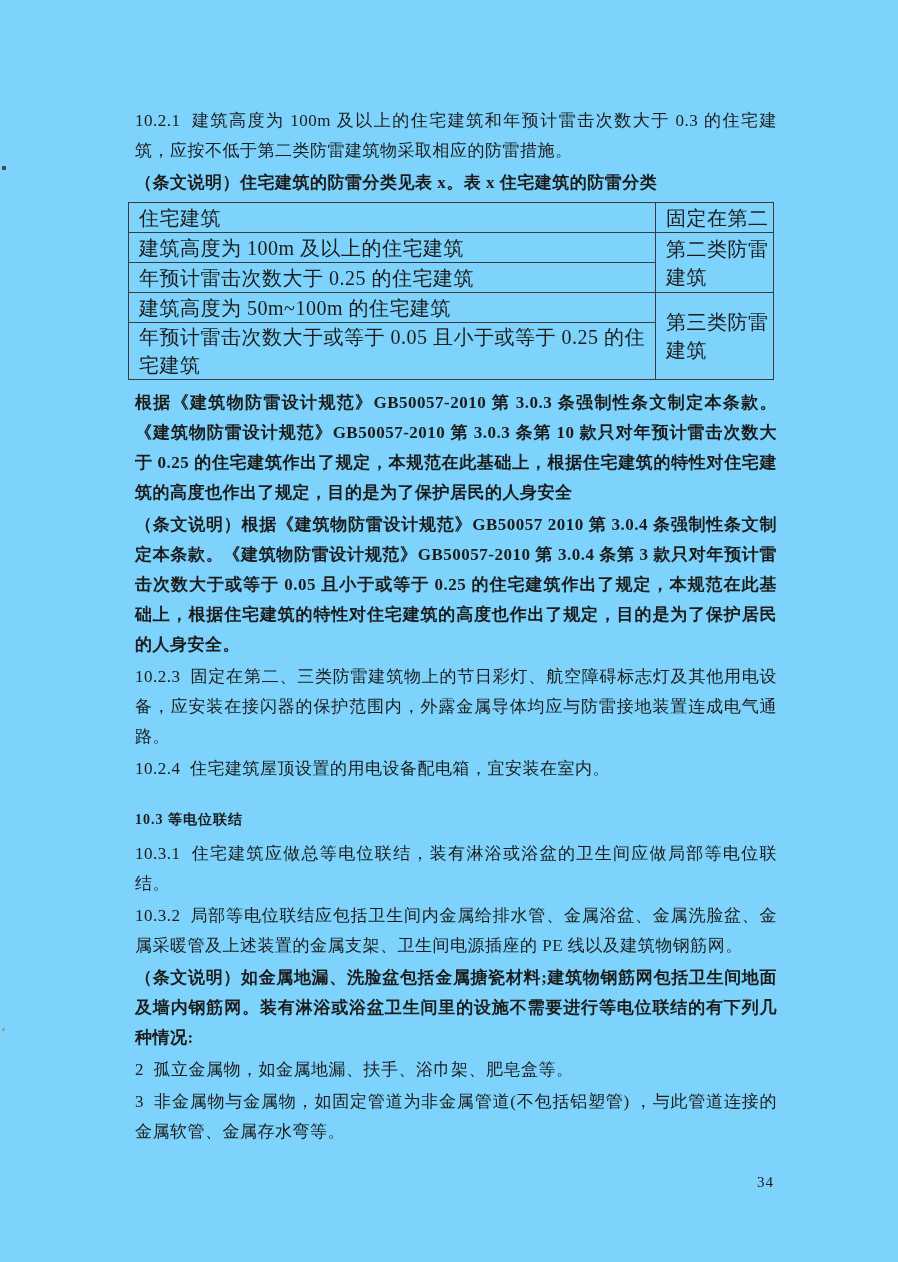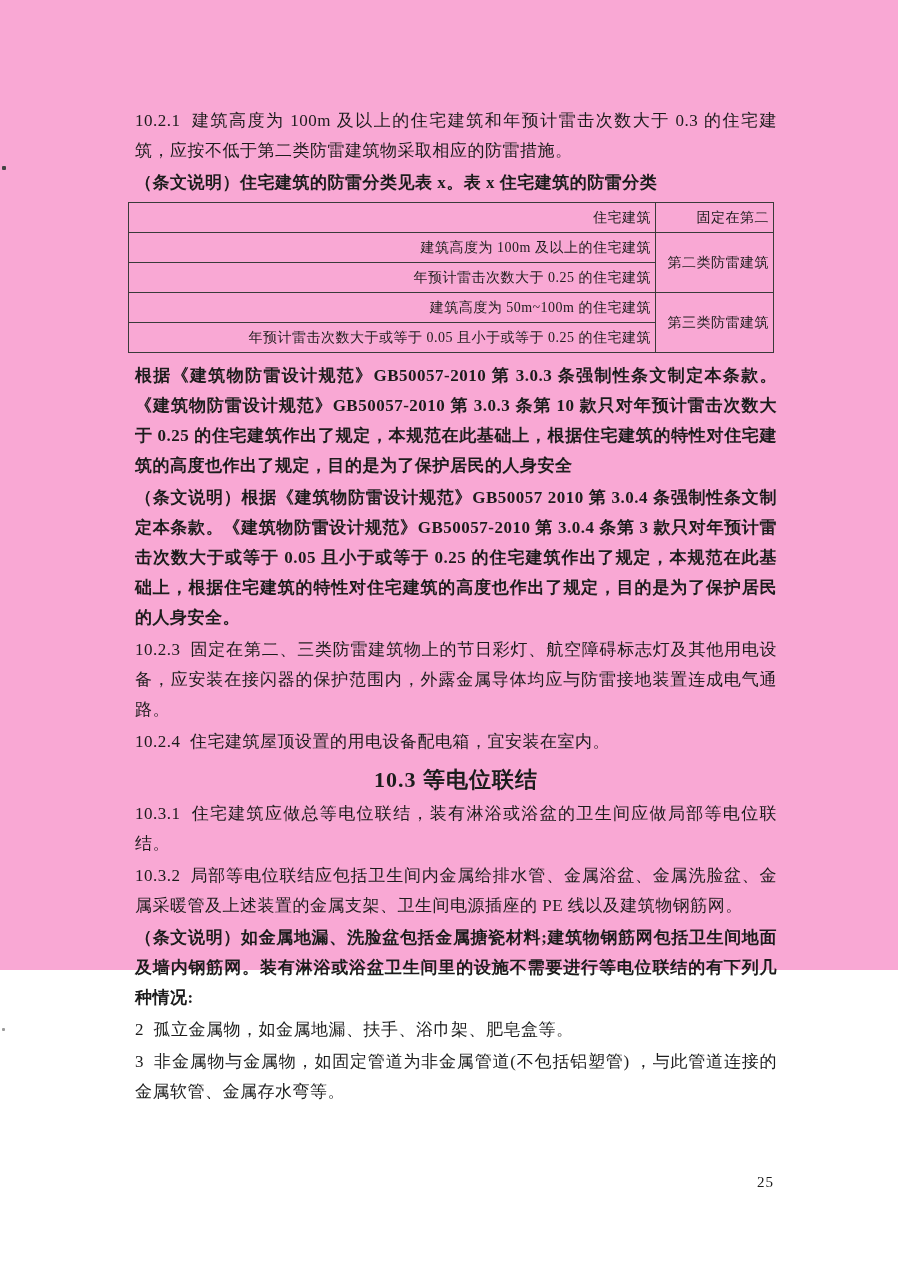--- a/index.html
+++ b/index.html
@@ -11,22 +11,22 @@
     width: 898px;
     height: 1262px;
     position: relative;
     font-family: "Liberation Serif", "DejaVu Serif", serif;
     color: #1c1c1c;
     overflow: hidden;
   }
   .page {
     position: absolute;
     left: 0; top: 0;
-    width: 898px; height: 970px;
-    background: #f9a8d4;
+    width: 898px; height: 1262px;
+    background: #7dd3fc;
   }
   .content {
     position: absolute;
     left: 135px;
     top: 106px;
     width: 642px;
   }
   .para {
     font-size: 17px;
     line-height: 30px;
@@ -37,38 +37,37 @@
   }
   .note {
     font-size: 17px;
     line-height: 30px;
     text-align: justify;
     letter-spacing: 0.5px;
     margin: 2px 0 2px 0;
     font-weight: bold;
   }
   .section-heading {
-    font-size: 22px;
+    font-size: 14px;
     font-weight: bold;
-    text-align: center;
     line-height: 30px;
-    margin: 8px 0 4px 0;
+    margin: 21px 0 4px 0;
     letter-spacing: 1px;
   }
   table.lightning-table {
     border-collapse: collapse;
     width: 645px;
     margin: 4px 0 8px -7px;
     table-layout: fixed;
   }
   table.lightning-table td, table.lightning-table th {
     border: 1px solid #3a3a3a;
-    font-size: 14px;
+    font-size: 20px;
     font-weight: normal;
-    text-align: right;
+    text-align: left;
     padding: 0 4px 0 10px;
     height: 29px;
     line-height: 28px;
     letter-spacing: 0.5px;
     vertical-align: middle;
   }
   .col-building { width: 527px; }
   .col-class { width: 118px; }
   td.class-cell {
     line-height: 29px;
@@ -147,18 +146,18 @@
 
     <p class="note">（条文说明）如金属地漏、洗脸盆包括金属搪瓷材料;建筑物钢筋网包括卫生间地面及墙内钢筋网。装有淋浴或浴盆卫生间里的设施不需要进行等电位联结的有下列几种情况:</p>
 
 
     <p class="para">2  孤立金属物，如金属地漏、扶手、浴巾架、肥皂盒等。</p>
 
     <p class="para">3  非金属物与金属物，如固定管道为非金属管道(不包括铝塑管) ，与此管道连接的金属软管、金属存水弯等。</p>
 
   </div>
 
-  <div class="page-number">25</div>
+  <div class="page-number">34</div>
 
   <div class="speck speck-1"></div>
   <div class="speck speck-2"></div>
 
 </div>
 
 </body></html>

